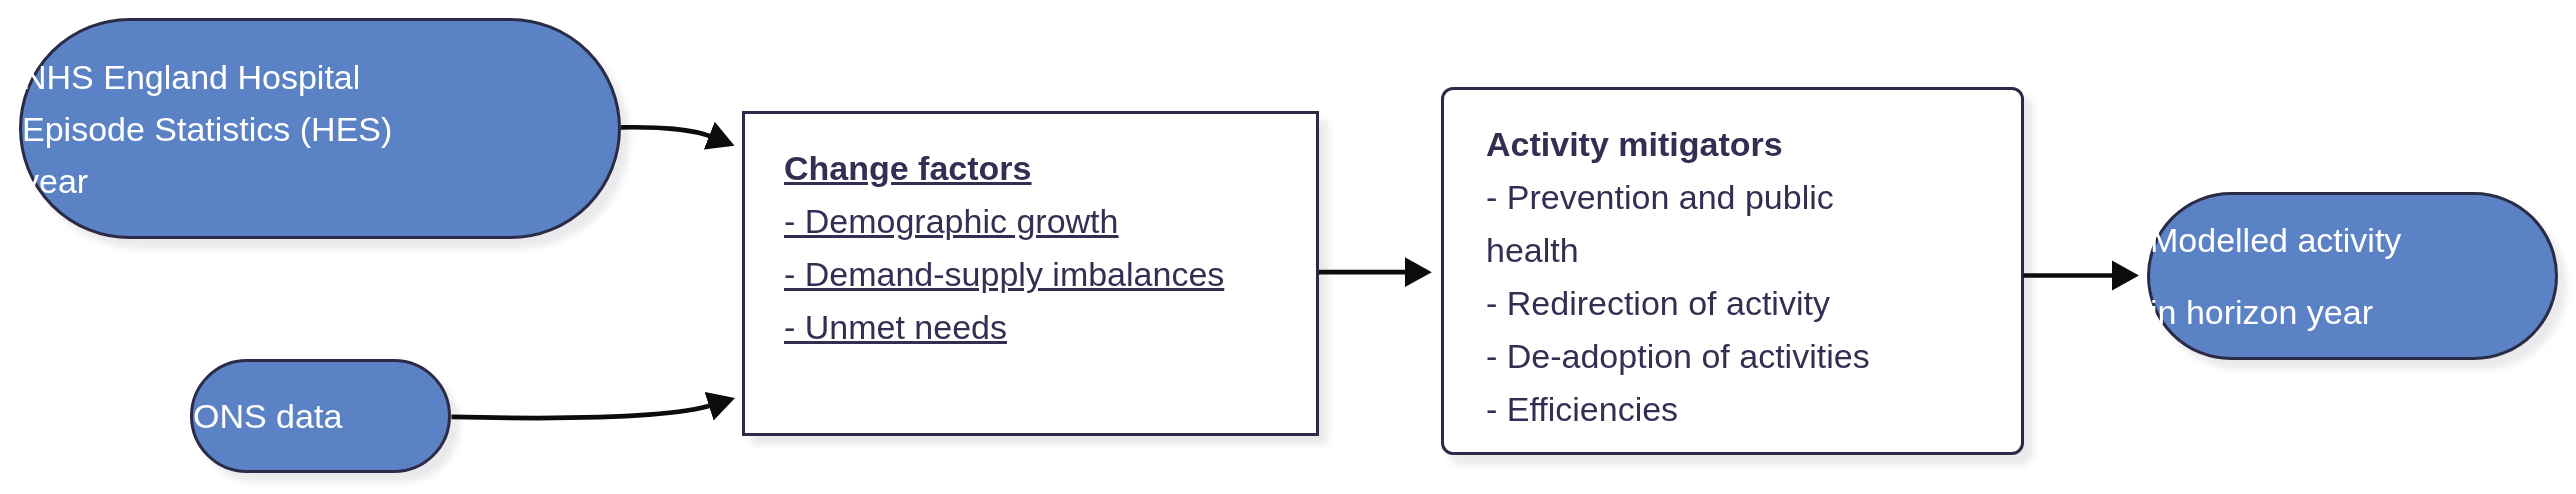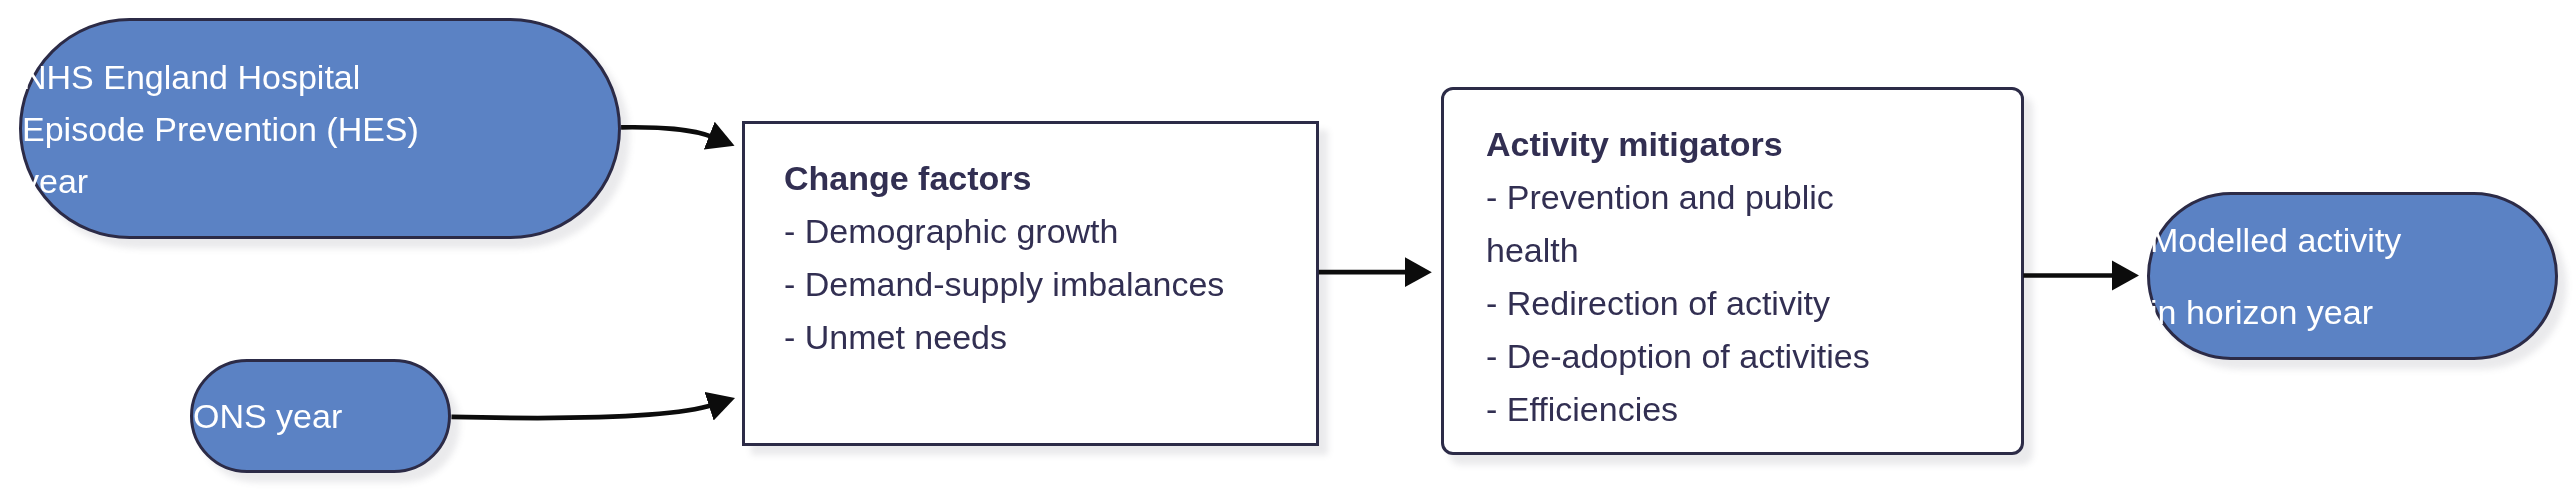--- a/index.html
+++ b/index.html
@@ -37,45 +37,45 @@
     font-size: 34px;
   }
   .rect-box .line {
     line-height: 53px;
     white-space: nowrap;
   }
   .rect-box .title { font-weight: bold; }
   #hes-node      { left: 19px;   top: 18px;  width: 602px; height: 221px; border-radius: 111px; }
   #ons-node      { left: 190px;  top: 359px; width: 261px; height: 114px; border-radius: 57px;  }
   #modelled-node { left: 2147px; top: 192px; width: 411px; height: 168px; border-radius: 84px; gap: 20px; }
-  #change-factors-box    { left: 742px; top: 121px; width: 577px; height: 325px; padding: 28px 13.4px 0 39px; }
+  #change-factors-box    { left: 742px; top: 111px; width: 577px; height: 325px; padding: 28px 13.4px 0 39px; text-decoration: underline; }
   #activity-mitigators-box { left: 1441px; top: 87px; width: 583px; height: 368px; padding: 28px 13.4px 0 42px; border-radius: 12px; }
   #arrow-layer {
     position: absolute;
     left: 0; top: 0;
     width: 2576px; height: 494px;
     pointer-events: none;
   }
   #arrow-layer path.connector {
     stroke: #0c0c0c;
     stroke-width: 7;
     fill: none;
   }
 </style>
 </head>
 <body>
 
 <div class="node pill" id="hes-node">
   <div class="line">NHS England Hospital</div>
-  <div class="line">Episode Prevention (HES)</div>
+  <div class="line">Episode Statistics (HES)</div>
   <div class="line">year</div>
 </div>
 
 <div class="node pill" id="ons-node">
-  <div class="line">ONS year</div>
+  <div class="line">ONS data</div>
 </div>
 
 <div class="node rect-box" id="change-factors-box">
   <div class="line title">Change factors</div>
   <div class="line">- Demographic growth</div>
   <div class="line">- Demand-supply imbalances</div>
   <div class="line">- Unmet needs</div>
 </div>
 
 <div class="node rect-box" id="activity-mitigators-box">

